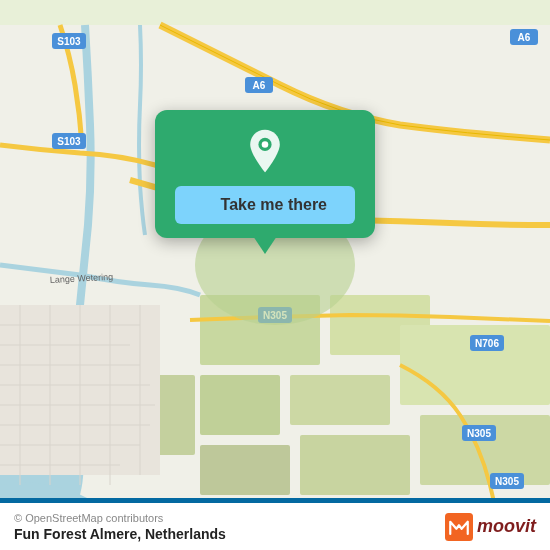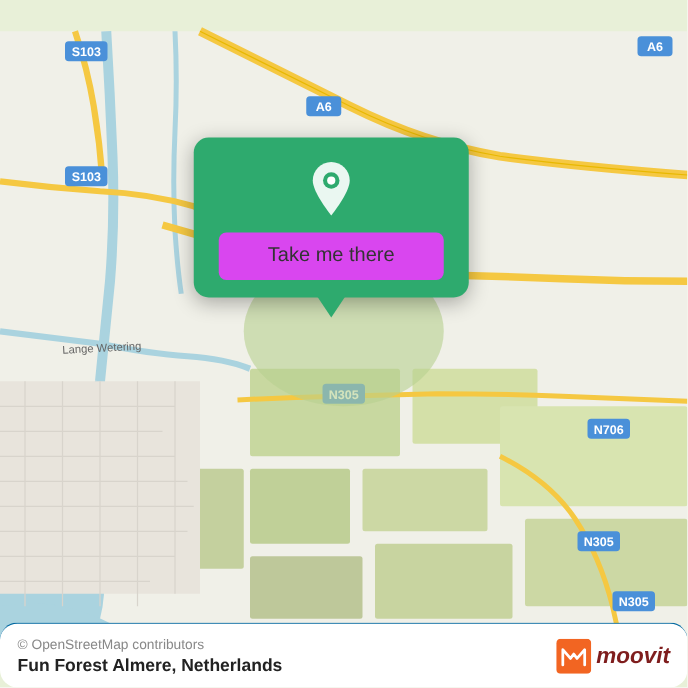--- a/index.html
+++ b/index.html
@@ -55,47 +55,46 @@
       border-top: 18px solid #2eaa6e;
     }
 
     .pin-icon {
       width: 46px;
       height: 46px;
       margin-bottom: 12px;
     }
 
     .take-me-btn {
-      background: #d946ef;
+      background: #7dd3fc;
       color: #333;
       border: none;
       border-radius: 6px;
       padding: 10px 28px;
       font-size: 16px;
-      font-weight: 400;
+      font-weight: 700;
       cursor: pointer;
       width: 100%;
-      text-align: center;
+      text-align: right;
     }
 
     
     #footer-bar {
       position: absolute;
       bottom: 0;
       left: 0;
       width: 100%;
       background: white;
-      border-top: 1px solid #0369a1;
+      border-top: 5px solid #0369a1;
       display: flex;
       align-items: center;
       justify-content: space-between;
       padding: 10px 14px 10px 14px;
       z-index: 20;
       height: 52px;
-      border-radius: 14px;
     }
 
     #footer-left {
       display: flex;
       flex-direction: column;
       gap: 2px;
     }
 
     #copyright-text {
       font-size: 11px;

